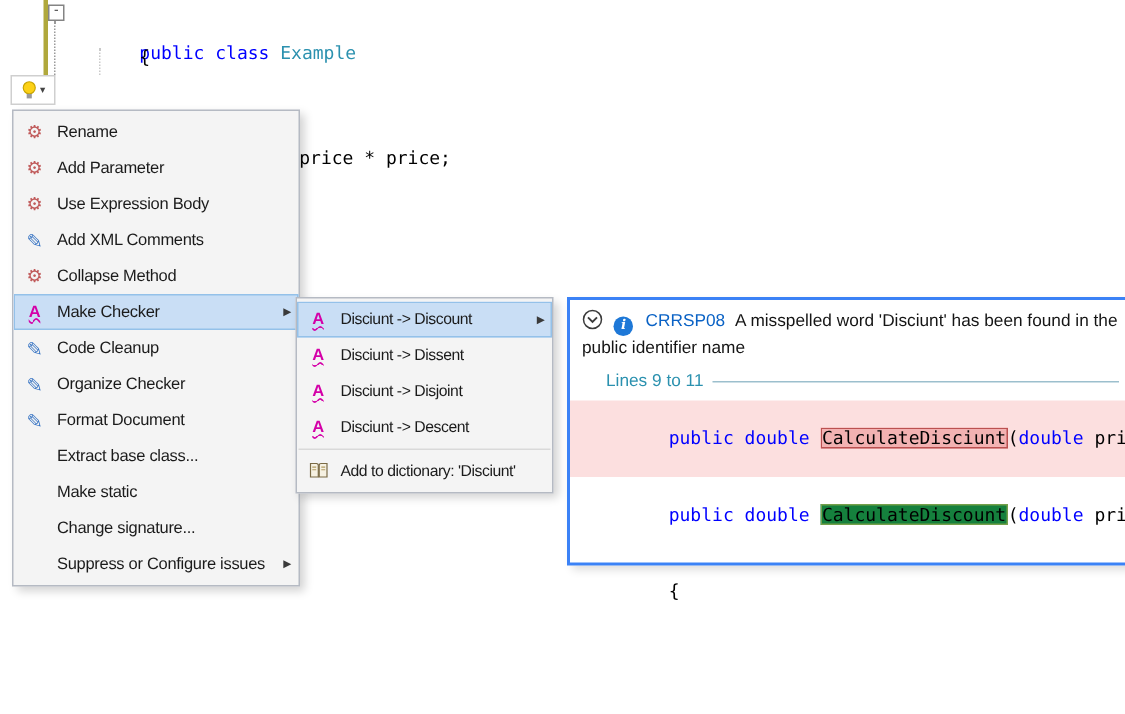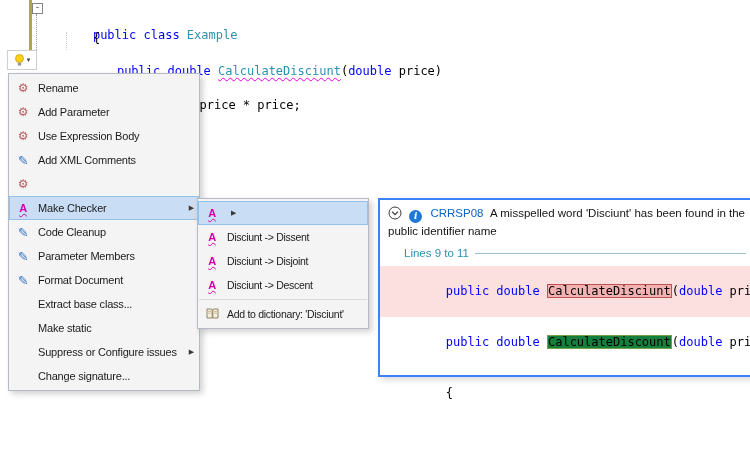--- a/index.html
+++ b/index.html
@@ -72,23 +72,20 @@
   <div class="fold-box">-</div>
   <div class="fold-guide"></div>
   <div class="indent-guide"></div>
 
   <div class="code abs" style="left:64px;top:14px">
     <span class="kw">public class </span><span class="type">Example</span>
   </div>
   <div class="code abs" style="left:64px;top:17px">
     <span>{</span>
   </div>
-  <div class="code abs" style="left:88px;top:50px">
-    <span class="kw">public double </span><span class="type squig">CalculateDisciunt</span><span>(</span><span class="kw">double</span><span> price)</span>
-  </div>
   <div class="code abs" style="left:120px;top:84px">
     <span class="kw">return </span><span>price * price;</span>
   </div>
 
   <div class="bulb">
     <svg width="11" height="13" viewBox="0 0 11 13">
       <circle cx="5.5" cy="4.5" r="4" fill="#fcd116" stroke="#c8a400" stroke-width="0.8"></circle>
       <rect x="3.8" y="8.6" width="3.4" height="3" fill="#9a9a9a"></rect>
     </svg>
     <span class="bulb-arrow">▾</span>
@@ -106,60 +103,62 @@
     <div class="mi">
       <span class="mi-icon icon-gear">⚙</span>
       <span class="mi-label">Use Expression Body</span>
     </div>
     <div class="mi">
       <span class="mi-icon icon-pencil">✎</span>
       <span class="mi-label">Add XML Comments</span>
     </div>
     <div class="mi">
       <span class="mi-icon icon-gear">⚙</span>
+      <span class="mi-label">Collapse Method</span>
     </div>
     <div class="mi hl">
       <span class="mi-icon icon-spell">A</span>
       <span class="mi-label">Make Checker</span>
       <span class="mi-arrow">▶</span>
     </div>
     <div class="mi">
       <span class="mi-icon icon-pencil">✎</span>
       <span class="mi-label">Code Cleanup</span>
     </div>
     <div class="mi">
       <span class="mi-icon icon-pencil">✎</span>
-      <span class="mi-label">Parameter Members</span>
+      <span class="mi-label">Organize Checker</span>
     </div>
     <div class="mi">
       <span class="mi-icon icon-pencil">✎</span>
       <span class="mi-label">Format Document</span>
     </div>
     <div class="mi">
       <span class="mi-icon"></span>
       <span class="mi-label">Extract base class...</span>
     </div>
     <div class="mi">
       <span class="mi-icon"></span>
       <span class="mi-label">Make static</span>
+    </div>
+    <div class="mi">
+      <span class="mi-icon"></span>
+      <span class="mi-label">Change signature...</span>
     </div>
     <div class="mi">
       <span class="mi-icon"></span>
       <span class="mi-label">Suppress or Configure issues</span>
       <span class="mi-arrow">▶</span>
     </div>
-    <div class="mi">
-      <span class="mi-icon"></span>
-      <span class="mi-label">Change signature...</span>
-    </div>
   </div>
 
   <div class="menu sub-menu">
     <div class="mi hl">
       <span class="mi-icon icon-spell">A</span>
+      <span class="mi-label">Disciunt -&gt; Discount</span>
       <span class="mi-arrow">▶</span>
     </div>
     <div class="mi">
       <span class="mi-icon icon-spell">A</span>
       <span class="mi-label">Disciunt -&gt; Dissent</span>
     </div>
     <div class="mi">
       <span class="mi-icon icon-spell">A</span>
       <span class="mi-label">Disciunt -&gt; Disjoint</span>
     </div>

